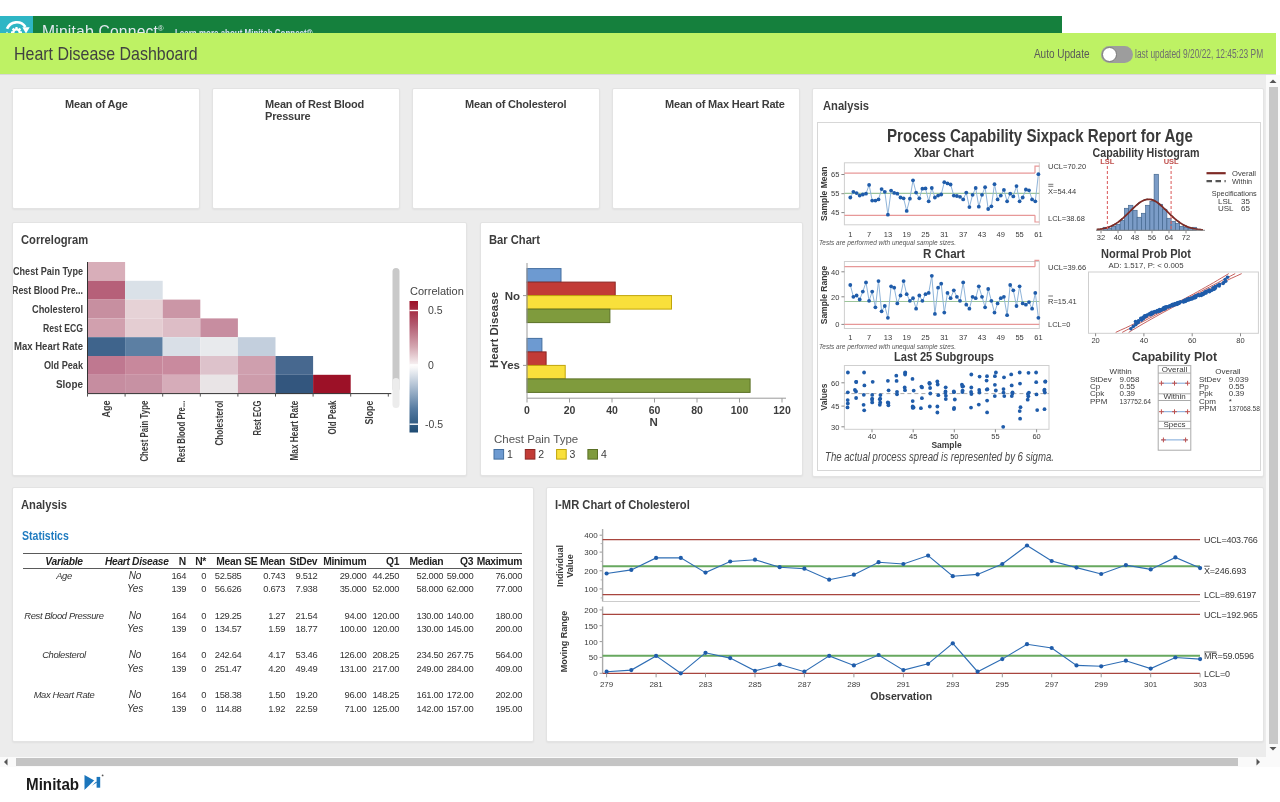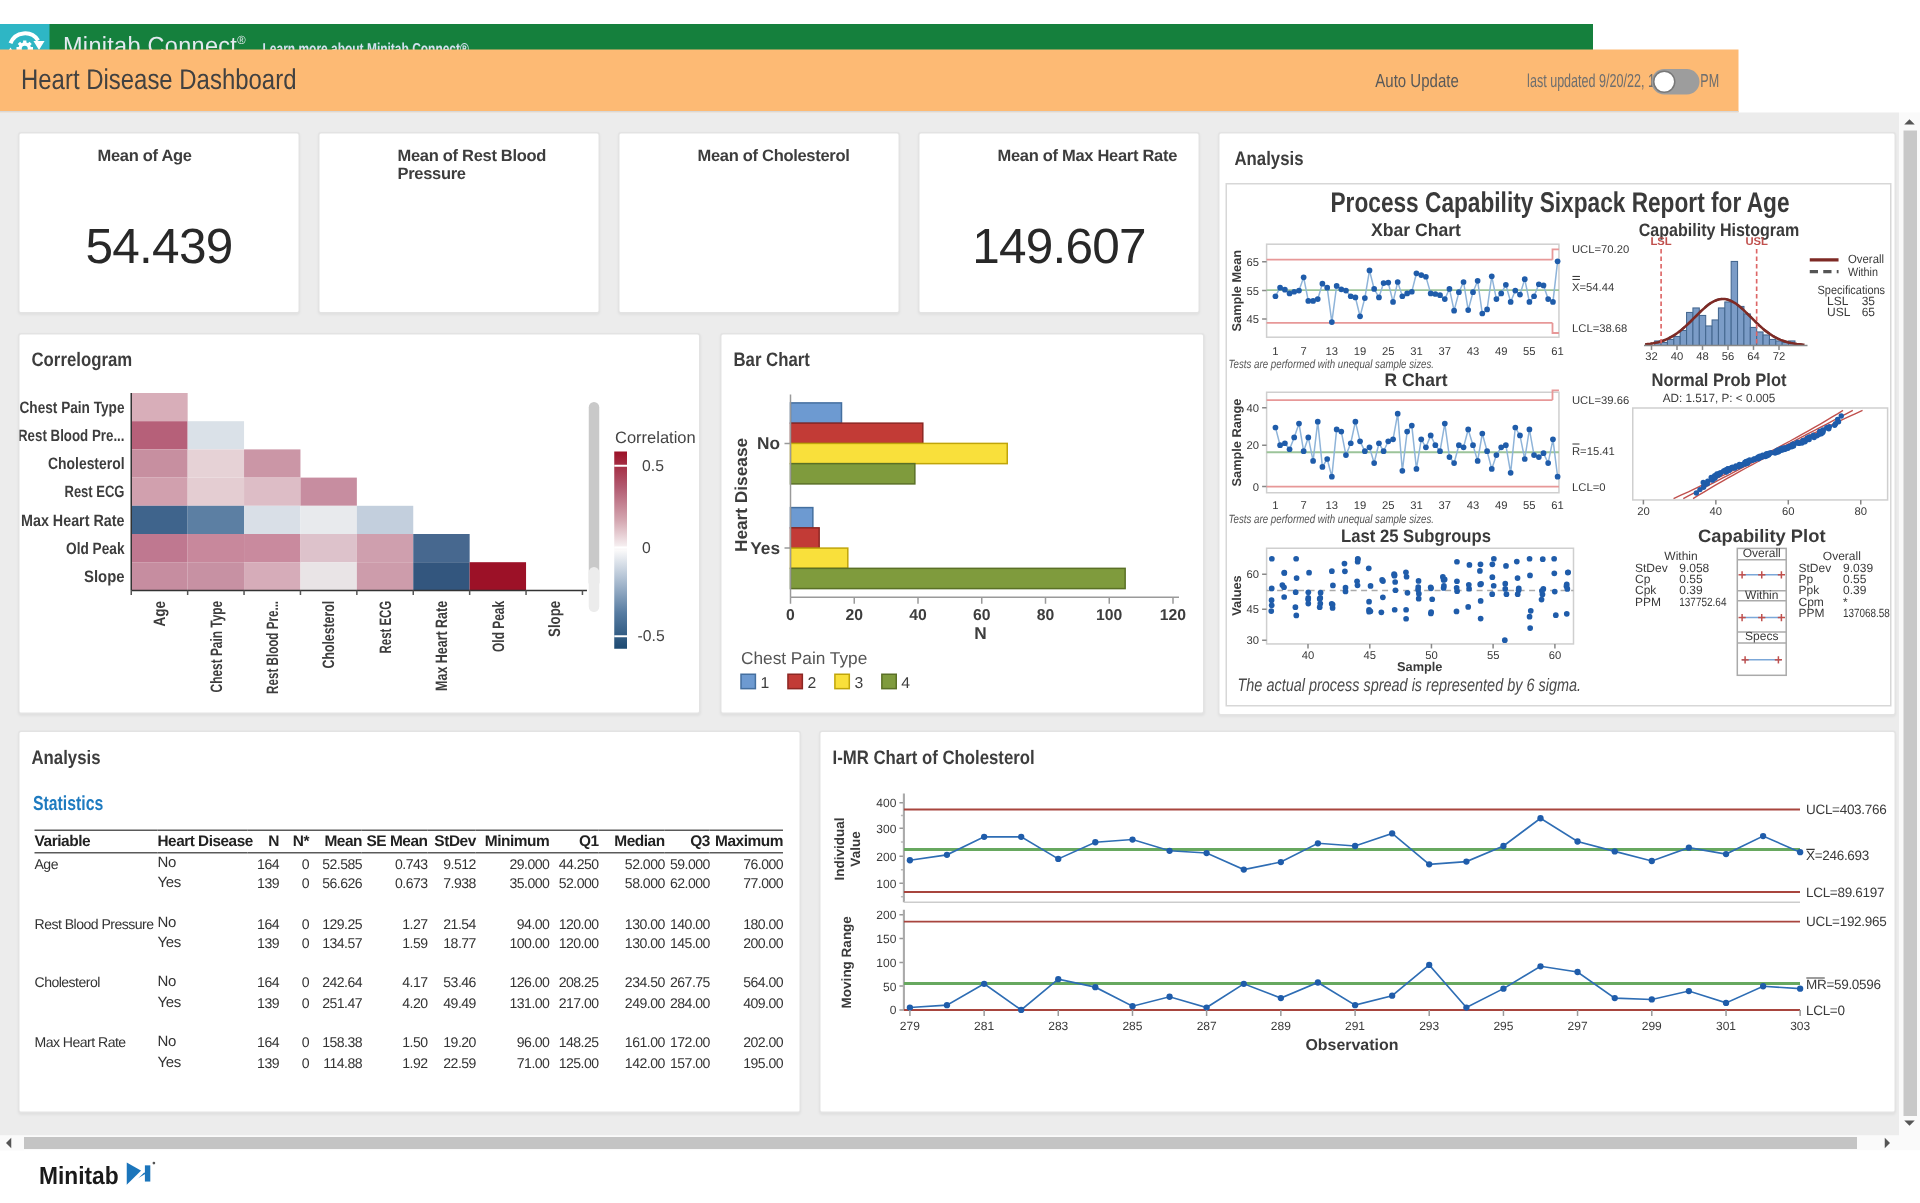--- a/index.html
+++ b/index.html
@@ -1,35 +1,35 @@
 <!DOCTYPE html>
 <html><head><meta charset="utf-8">
 <style>
 * { margin:0; padding:0; box-sizing:border-box; }
 html,body { width:1280px; height:802px; overflow:hidden; font-family:"Liberation Sans", sans-serif; background:#fff; }
 #nav { position:absolute; left:0; top:16px; width:1062px; height:33px; background:#15803d; }
 #logo { position:absolute; left:0; top:0; width:33px; height:33px; background:#2eb6c5; }
 #brand { position:absolute; left:42px; top:6px; font-size:16.5px; color:#e3e9ef; letter-spacing:0.2px; white-space:nowrap; transform:scaleX(0.95); transform-origin:left center; }
 #brand sup { font-size:8px; }
 #navlink { position:absolute; left:175px; top:11px; font-size:10.5px; font-weight:bold; color:#d3e1f0; text-decoration:underline; white-space:nowrap; transform:scaleX(0.76); transform-origin:left center; }
-#titlebar { position:absolute; left:0; top:33px; width:1159px; height:42px; background:#fdba74; border-bottom:1px solid #d8d8d8; }
+#titlebar { position:absolute; left:0; top:33px; width:1276px; height:42px; background:#bef264; border-bottom:1px solid #d8d8d8; }
 #pagetitle { position:absolute; left:14px; top:10px; font-size:19px; color:#414141; transform:scaleX(0.84); transform-origin:left center; white-space:nowrap; }
 #autoupd { position:absolute; right:187px; top:14px; font-size:12.5px; color:#595959; white-space:nowrap; transform:scaleX(0.8); transform-origin:right center; }
 #toggle { position:absolute; left:1101px; top:46px; width:31.5px; height:17px; background:#9d9d9d; border-radius:9px; }
 #knob { position:absolute; left:0.8px; top:0.8px; width:15.4px; height:15.4px; background:#fff; border:1.6px solid #787878; border-radius:50%; }
 #lastupd { position:absolute; right:13px; top:14px; font-size:12.5px; color:#6e6e6e; white-space:nowrap; transform:scaleX(0.67); transform-origin:right center; }
 #content { position:absolute; left:0; top:75px; width:1266px; height:682px; background:#ececec; }
 .card { position:absolute; background:#fff; border:1px solid #e3e3e3; border-radius:2px; box-shadow:0 1px 2px rgba(0,0,0,0.05); }
 .ctitle { position:absolute; left:8px; top:9px; font-size:13px; font-weight:bold; color:#3d3d3d; white-space:nowrap; transform:scaleX(0.86); transform-origin:left center; }
 .ktitle { position:absolute; left:10px; top:9px; font-size:11px; font-weight:bold; color:#3d3d3d; letter-spacing:-0.2px;margin-left:42px; }
 .knum { position:absolute; left:0; top:56px; width:100%; text-align:center; font-size:33px; color:#282828; letter-spacing:-0.5px; }
 #stat-hd { position:absolute; left:9px; top:40px; font-size:13.5px; font-weight:bold; color:#1f7bc0; transform:scaleX(0.78); transform-origin:left center; }
 table.stats { position:absolute; left:10px; top:65px; border-collapse:collapse; table-layout:fixed; width:499px; font-size:9.4px; letter-spacing:-0.35px; color:#333; }
 table.stats td, table.stats th { padding:0; height:13.6px; text-align:right; white-space:nowrap; }
-table.stats td.l, table.stats th.l { text-align:left; } table.stats tbody td.l { font-size:10px; letter-spacing:-0.2px; }
+table.stats td.l, table.stats th.l { text-align:center;font-style:italic; } table.stats tbody td.l { font-size:10px; letter-spacing:-0.2px; }
 table.stats tbody td.l.v { font-size:9.4px; letter-spacing:-0.35px; }
 table.stats thead th { font-weight:bold; font-size:10.3px; letter-spacing:-0.3px; color:#222; border-top:1px solid #5a5a5a; border-bottom:1px solid #5a5a5a; height:15px; }
 table.stats tr.gap td { height:12.6px; }
 #vsb { position:absolute; left:1266px; top:75px; width:14px; height:691px; background:#fafafa; }
 #vsb .thumb { position:absolute; left:2.5px; top:12px; width:9px; height:657px; background:#c8c8c8; }
 #hsb { position:absolute; left:0; top:757px; width:1266px; height:9.5px; background:#fafafa; }
 #hsb .thumb { position:absolute; left:16px; top:0.7px; width:1222px; height:8px; background:#c4c4c4; }
 #footer { position:absolute; left:16px; top:766.5px; width:1280px; height:35.5px; background:#fff; }
 #mlogo { position:absolute; left:10px; top:8px; font-size:16.5px; font-weight:bold; color:#1a1a1a; transform:scaleX(0.92); transform-origin:left center; }
 svg text { font-family:"Liberation Sans", sans-serif; }
@@ -62,31 +62,29 @@
  <div id="autoupd">Auto Update</div>
  <div id="lastupd">last updated 9/20/22, 12:45:23 PM</div>
 </div>
 <div id="toggle">
     <div id="knob"></div>
   </div>
 <div id="content"></div>
 
 <div class="card" style="left:12px; top:88px; width:188px; height:121px;">
     <div class="ktitle">Mean of Age</div>
-    <div class="knum">54.439</div>
   </div>
 <div class="card" style="left:212px; top:88px; width:188px; height:121px;">
     <div class="ktitle">Mean of Rest Blood Pressure</div>
   </div>
 <div class="card" style="left:412px; top:88px; width:188px; height:121px;">
     <div class="ktitle">Mean of Cholesterol</div>
   </div>
 <div class="card" style="left:612px; top:88px; width:188px; height:121px;">
     <div class="ktitle">Mean of Max Heart Rate</div>
-    <div class="knum">149.607</div>
   </div>
 
 <div class="card" style="left:812px; top:88px; width:452px; height:389px;">
  <div class="ctitle" style="left:10px;">Analysis</div>
  <svg width="452" height="389" style="position:absolute; left:0; top:0;">
       <rect x="4.5" y="33.5" width="443" height="348" fill="#fff" stroke="#d7d7d7"></rect>
       <text x="227" y="52.5" font-size="19" text-anchor="middle" font-weight="bold" textLength="306" lengthAdjust="spacingAndGlyphs" fill="#3a3a3a">Process Capability Sixpack Report for Age</text>
       <text x="131" y="68" font-size="12" text-anchor="middle" font-weight="bold" textLength="60" lengthAdjust="spacingAndGlyphs" fill="#3a3a3a">Xbar Chart</text>
       <text x="333" y="68" font-size="12" text-anchor="middle" font-weight="bold" textLength="107" lengthAdjust="spacingAndGlyphs" fill="#3a3a3a">Capability Histogram</text>
       <rect x="31.4" y="73.8" width="194.9" height="62.000000000000014" fill="none" stroke="#cfcfcf"></rect>

